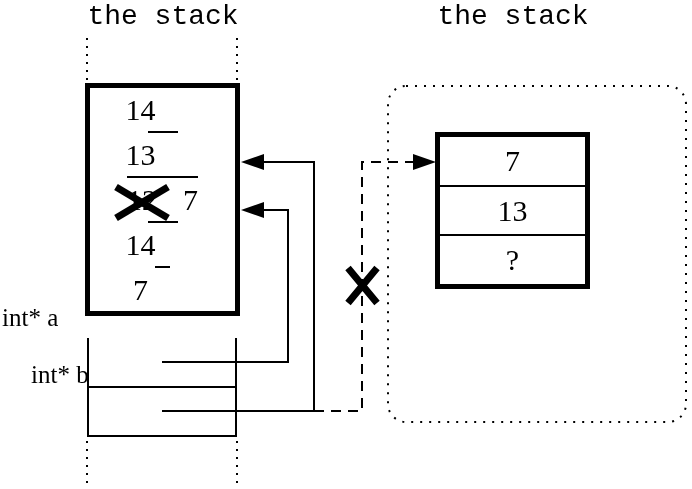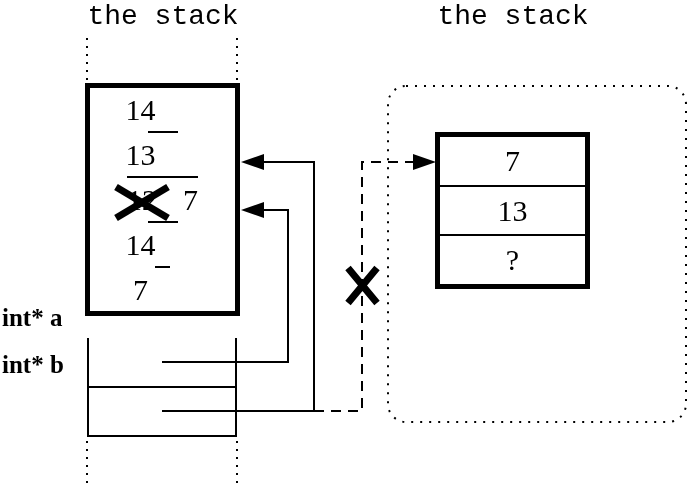--- a/index.html
+++ b/index.html
@@ -51,24 +51,24 @@
   .sub-cells {
     position:absolute; left:87px; top:338px; width:150px; height:99px;
     border:2px solid #000; border-top:none; box-sizing:border-box;
     display:flex; flex-direction:column; background:#fff;
   }
   .sub-cell { flex:1 1 0; }
   .sub-cell + .sub-cell { border-top:2px solid #000; }
 
   .var-label {
     position:absolute; left:2px; width:80px; height:32px; line-height:32px;
-    font-size:25px; white-space:nowrap;font-weight:bold;
+    font-size:25px; white-space:nowrap;
   }
   .var-label-a { top:302px; }
-  .var-label-b { top:349px; }
+  .var-label-b { top:359px;margin-left:29px; }
   .var-label-c { top:397px; }
 </style>
 </head>
 <body>
 
 <div class="canvas">
 
   <div class="title title-stack">the stack</div>
   <div class="title title-heap">the stack</div>
 

